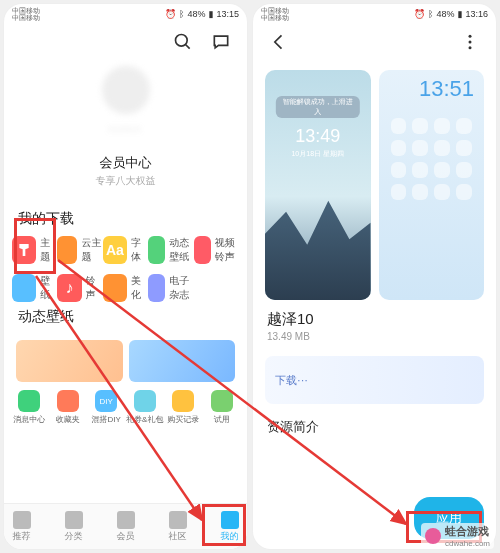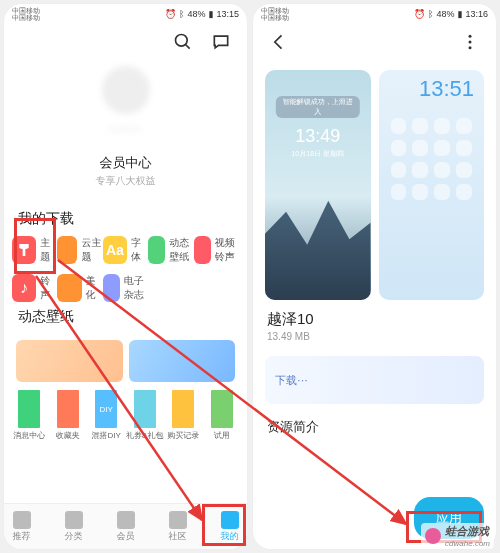--- a/index.html
+++ b/index.html
@@ -24,21 +24,21 @@
   .grid5 { display: grid; grid-template-columns: repeat(5,1fr); padding: 0 8px; row-gap: 10px; }
   .gitem { display: flex; flex-direction: row; align-items: center; gap: 4px; }
   .gicon { width: 28px; height: 28px; border-radius: 6px; display: flex; align-items: center; justify-content: center; }
   .glabel { font-size: 10px; color: #555; }
   .banner-row { display: flex; gap: 6px; padding: 6px 12px 4px; }
   .banner { flex: 1; height: 42px; border-radius: 6px; }
   .b1 { background: linear-gradient(120deg,#ffd7b0,#ffc090); }
   .b2 { background: linear-gradient(120deg,#a8d8ff,#7ab8ff); }
   .svc-row { display: grid; grid-template-columns: repeat(6,1fr); padding: 4px 6px 0; }
   .svc { display: flex; flex-direction: column; align-items: center; gap: 2px; }
-  .svcicon { width: 22px; height: 38px; border-radius: 1px; }
+  .svcicon { width: 22px; height: 22px; border-radius: 6px; }
   .svclabel { font-size: 8px; color: #666; }
   .tabbar { position: absolute; bottom: 0; left: 0; right: 0; height: 46px; border-top: 1px solid #eee; background: #fafafa; display: grid; grid-template-columns: repeat(5,1fr); gap: 17px; }
   .tab { display: flex; flex-direction: column; align-items: center; justify-content: center; gap: 1px; }
   .tabicon { width: 18px; height: 18px; background: #bbb; border-radius: 3px; }
   .tablabel { font-size: 9px; color: #888; }
   .tab.active .tablabel { color: #29b6f6; }
   .tab.active .tabicon { background: #29b6f6; }
   .previews { display: flex; gap: 8px; padding: 8px 12px 10px; }
   .preview { flex: 1; height: 230px; border-radius: 10px; background: linear-gradient(180deg,#bcdce8 0%,#d8ecf2 55%,#6b8aa0 100%); position: relative; overflow: hidden; }
   .preview2 { background: linear-gradient(180deg,#e6f2fb,#cfe6f7); }
@@ -48,21 +48,21 @@
   .homegrid { position: absolute; top: 48px; left: 12px; right: 12px; display: grid; grid-template-columns: repeat(4,1fr); gap: 6px; }
   .homeicon { aspect-ratio: 1; background: #fff8; border-radius: 6px; }
   .homebigclock { position: absolute; top: 6px; right: 10px; font-size: 22px; color: #4aa3e8; font-weight: 300; }
   .theme-title { font-size: 15px; padding: 0 14px; color: #222; }
   .theme-size { font-size: 10px; color: #999; padding: 2px 14px 14px; }
   .res-title { font-size: 13px; padding: 6px 14px; color: #222; }
   .applybtn { position: absolute; right: 12px; bottom: 10px; background: #1fb4e8; color: #fff; border-radius: 16px; padding: 12px 22px; font-size: 13px; }
   .moreimg { margin: 0 12px 8px; height: 48px; border-radius: 8px; background: linear-gradient(90deg,#f4f8ff,#e4eeff); display:flex; align-items:center; padding:0 10px; font-size:11px; color:#5b7dcb; }
   .redbox { position: absolute; border: 3px solid #e53935; pointer-events: none; }
   .arrow-line { position: absolute; pointer-events: none; }
-  .watermark { position: absolute; bottom: 4px; right: 6px; display: flex; align-items: center; gap: 4px; font-size: 11px; color: #555; background: rgba(255,255,255,.7); padding: 1px 4px; border-radius: 4px; font-style: italic; }
+  .watermark { position: absolute; bottom: 4px; right: 6px; display: flex; align-items: center; gap: 4px; font-size: 11px; color: #555; background: rgba(255,255,255,.7); padding: 1px 4px; border-radius: 4px; }
   .wm-logo { width: 16px; height: 16px; border-radius: 50%; background: #e85c9a; }
   svg { display: block; }
 </style>
 </head>
 <body>
 
 <div class="phones">
 
   <div class="phone">
     <div class="statusbar">
@@ -123,20 +123,24 @@
           <div class="gicon" style="background:#ffcf3f;color:#fff;font-size:14px;font-weight:bold">Aa</div>
           <div class="glabel">字体</div>
         </div>
       <div class="gitem">
           <div class="gicon" style="background:#54d27b"></div>
           <div class="glabel">动态壁纸</div>
         </div>
       <div class="gitem">
           <div class="gicon" style="background:#ff5b66"></div>
           <div class="glabel">视频铃声</div>
+        </div>
+      <div class="gitem">
+          <div class="gicon" style="background:#58bfff"></div>
+          <div class="glabel">壁纸</div>
         </div>
       <div class="gitem">
           <div class="gicon" style="background:#ff5b5b;color:#fff">♪</div>
           <div class="glabel">铃声</div>
         </div>
       <div class="gitem">
           <div class="gicon" style="background:#ff9233"></div>
           <div class="glabel">美化</div>
         </div>
       <div class="gitem">

